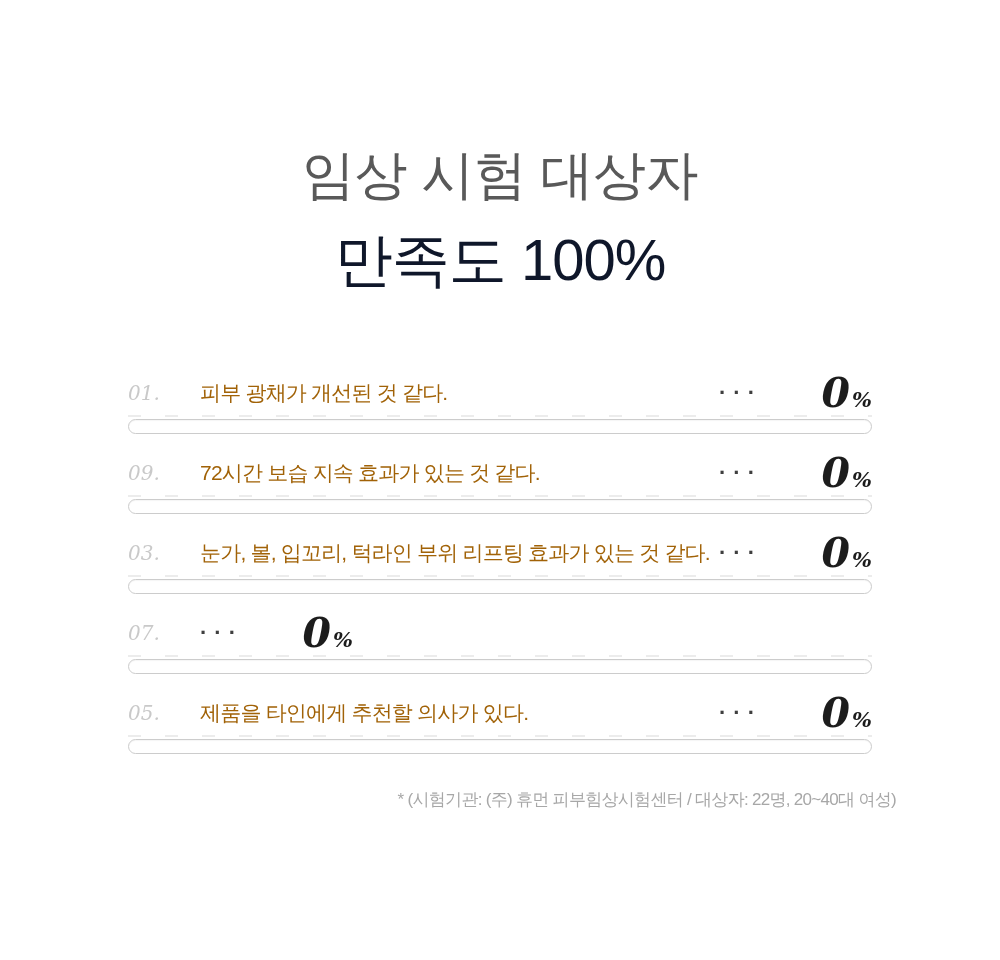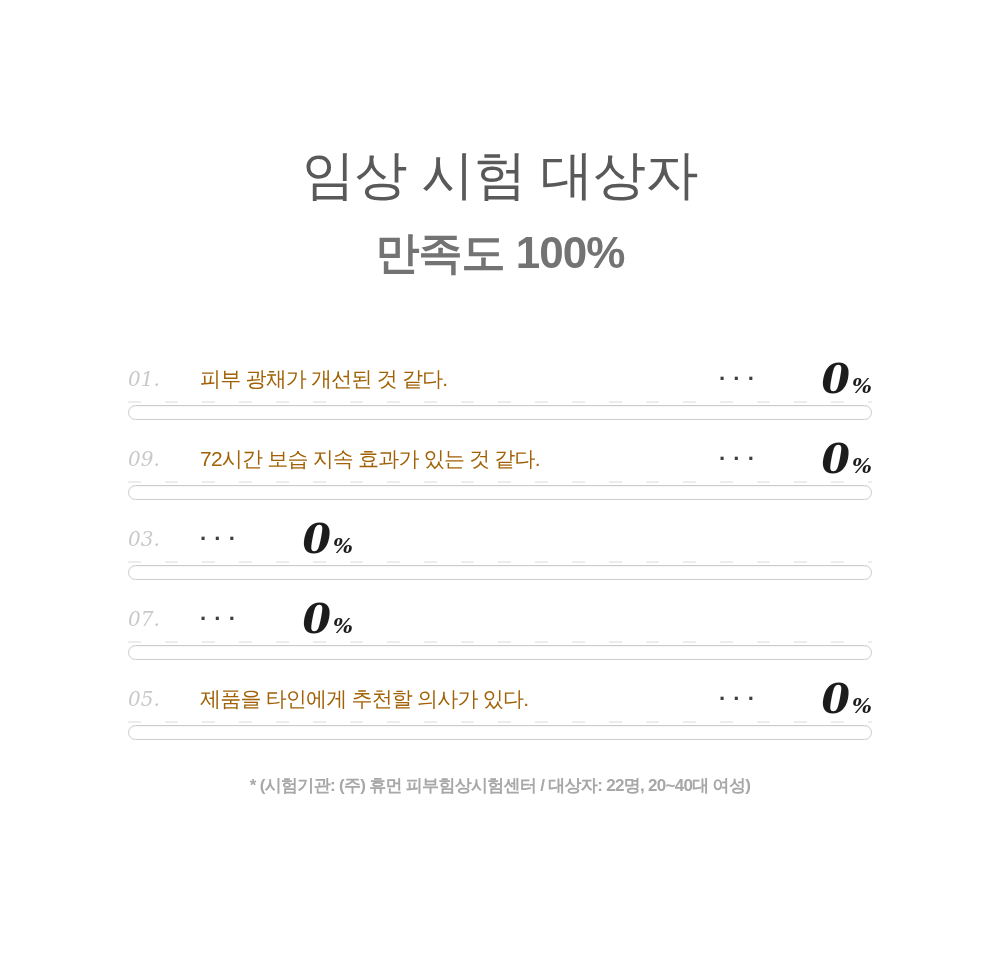--- a/index.html
+++ b/index.html
@@ -15,23 +15,23 @@
   }
   .title-block { text-align: center; padding-top: 148px; }
   .title-line1 {
     font-size: 53px;
     font-weight: 300;
     color: #595959;
     letter-spacing: -0.5px;
     line-height: 1.0;
   }
   .title-line2 {
-    font-size: 44px;
-    font-weight: 700;
-    color: #737373;
+    font-size: 58px;
+    font-weight: 400;
+    color: #0f172a;
     letter-spacing: -1px;
     line-height: 1.0;
     margin-top: 30px;
   }
   .survey-list { width: 744px; margin: 80px auto 0 auto; }
   .survey-row { height: 80px; }
   .row-top {
     display: flex;
     align-items: center;
     height: 44px;
@@ -101,23 +101,23 @@
   }
   .bar-fill {
     position: absolute;
     left: 0; top: 0; bottom: 0;
     width: 0%;
     background: #e9e2da;
     border-radius: 9px;
   }
   .footnote {
     margin-top: 19px;
-    text-align: center;
+    text-align: right;
     font-size: 17px;
-    font-weight: 700;
+    font-weight: 400;
     color: #a7a7a7;
     letter-spacing: -0.7px;
   }
 </style>
 </head>
 <body>
 
 <div class="page">
 
   <div class="title-block">
@@ -149,20 +149,21 @@
       </div>
       <div class="bar-ticks"></div>
       <div class="bar-track">
           <div class="bar-fill" style="width: 0%;"></div>
         </div>
     </div>
 
     <div class="survey-row">
       <div class="row-top">
         <span class="row-num">03.</span>
+        <span class="row-label">눈가, 볼, 입꼬리, 턱라인 부위 리프팅 효과가 있는 것 같다.</span>
         <span class="row-dots">···</span>
         <span class="row-value"><span class="value-num">0</span><span class="value-unit">%</span></span>
       </div>
       <div class="bar-ticks"></div>
       <div class="bar-track">
           <div class="bar-fill" style="width: 0%;"></div>
         </div>
     </div>
 
     <div class="survey-row">

